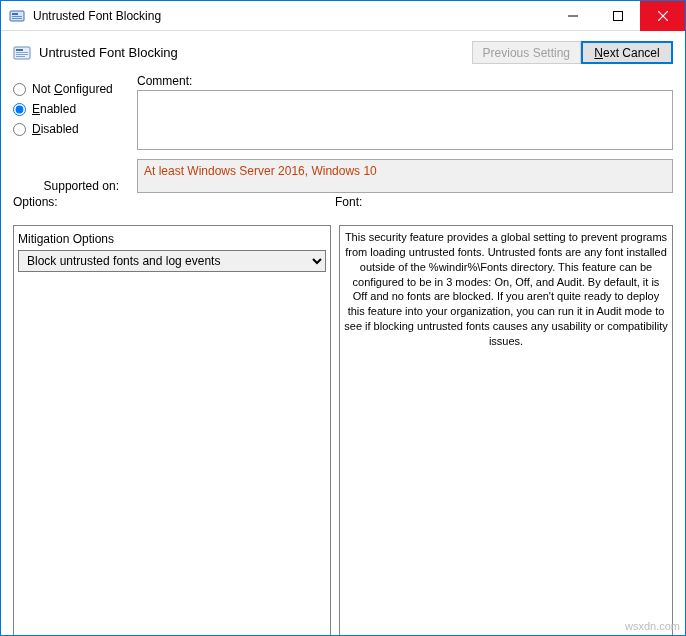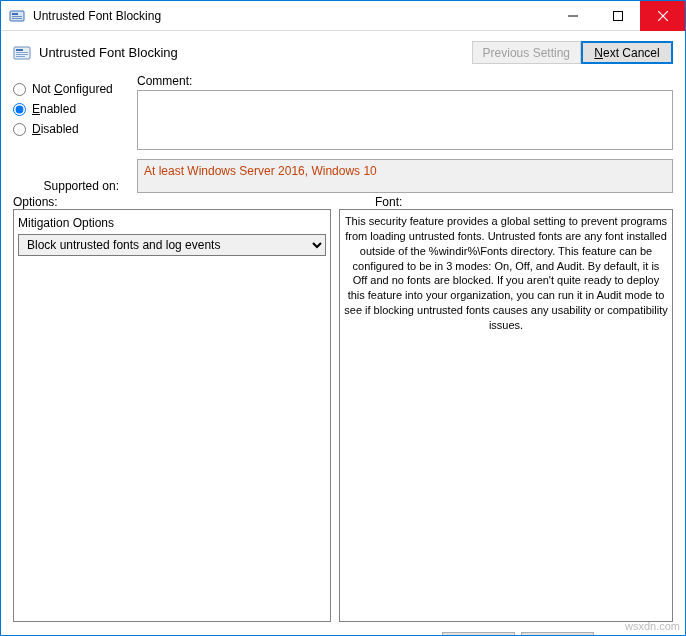--- a/index.html
+++ b/index.html
@@ -89,21 +89,21 @@
   .supported-lbl { width: 110px; text-align: right; padding-right: 4px; padding-top: 4px;}
   .supported-box {
     flex: 1; height: 34px;
     border: 1px solid #a7a7a7;
     background: #f0f0f0;
     padding: 4px 6px;
     overflow-y: scroll;
     color: #c2410c;
   }
   .labels-row {
-    display: flex; margin-bottom: 0; gap: 40px;
+    display: flex; margin-bottom: 16px;
   }
   .labels-row .left { width: 322px; }
   .labels-row .right { flex:1; }
   .panes {
     display: flex; gap: 8px;
   }
   .pane {
     border: 1px solid #828282;
     background: #fff;
     height: 413px;

